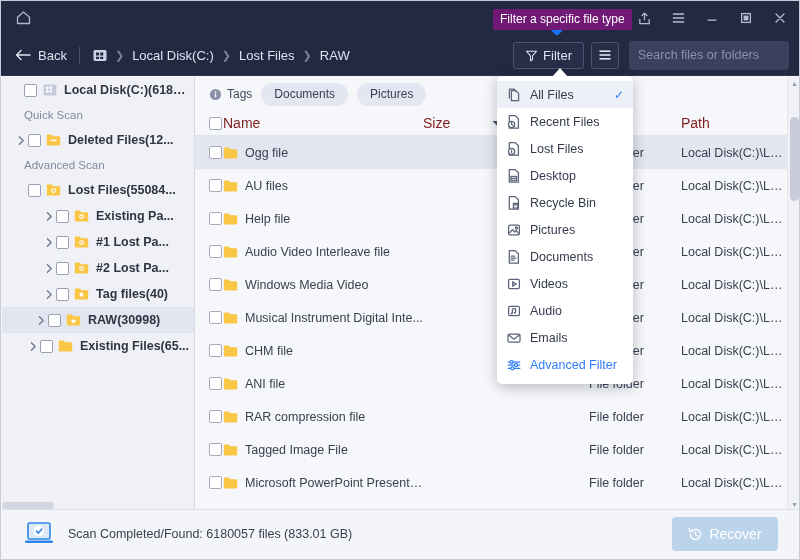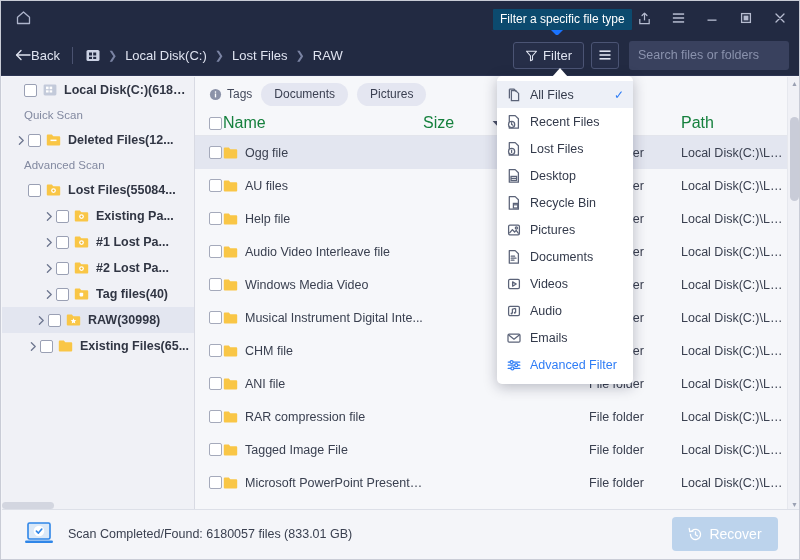--- a/index.html
+++ b/index.html
@@ -25,21 +25,21 @@
   }
   .home-btn {
     width: 44px; height: 34px;
     display: flex; align-items: center; justify-content: center;
     cursor: pointer;
   }
   .titlebar-spacer { flex: 1; }
   .tooltip-chip {
     position: absolute; left: 492px; top: 8px;
     height: 21px; padding: 0 7px;
-    background: #0c4a6e; color: #ffffff;
+    background: #701a75; color: #ffffff;
     font-size: 12px; line-height: 21px;
     white-space: nowrap;
     border-radius: 1px;
   }
   .tooltip-arrow {
     position: absolute; left: 550px; top: 29px;
     width: 0; height: 0;
     border-left: 6px solid transparent;
     border-right: 6px solid transparent;
     border-top: 6px solid #1a73ff;
@@ -55,21 +55,21 @@
   }
 
   
   .navbar {
     position: absolute; top: 34px; left: 0; width: 800px; height: 41px;
     background: #222a42;
     display: flex; align-items: center;
     border-bottom: 1px solid #2d3553;
   }
   .back-btn {
-    display: flex; align-items: center; 
+    display: flex; align-items: center; gap: 7px;
     margin-left: 14px; cursor: pointer;
     color: #dfe3f0; font-size: 13px;
   }
   .nav-sep {
     width: 1px; height: 17px; background: #4a5270;
     margin: 0 12px;
   }
   .crumb-icon {
     width: 17px; height: 16px;
     display: flex; align-items: center; justify-content: center;
@@ -162,21 +162,21 @@
   .chip {
     height: 23px; padding: 0 13px; border-radius: 12px;
     background: #e4e6f1; color: #3c4considerable;
     color: #3b4052; font-size: 12px;
     display: flex; align-items: center; cursor: pointer;
   }
   .col-head {
     height: 25px; display: flex; align-items: center;
     background: #f6f7fa;
     border-bottom: 1px solid #e3e5ec;
-    font-size: 16px; color: #15803d;
+    font-size: 14px; color: #7f1d1d;
   }
   .c-check { width: 28px; display: flex; align-items: center; justify-content: center; padding-left: 12px;}
   .c-name  { flex: 0 0 200px; }
   .c-size  { flex: 0 0 60px; }
   .c-sort  { flex: 0 0 28px; display:flex; align-items:center; justify-content:center; }
   .c-date  { flex: 0 0 78px; }
   .c-type  { flex: 0 0 92px; }
   .c-path  { flex: 1; }
 
   .rows { position: relative; height: 383px; overflow: hidden; }

